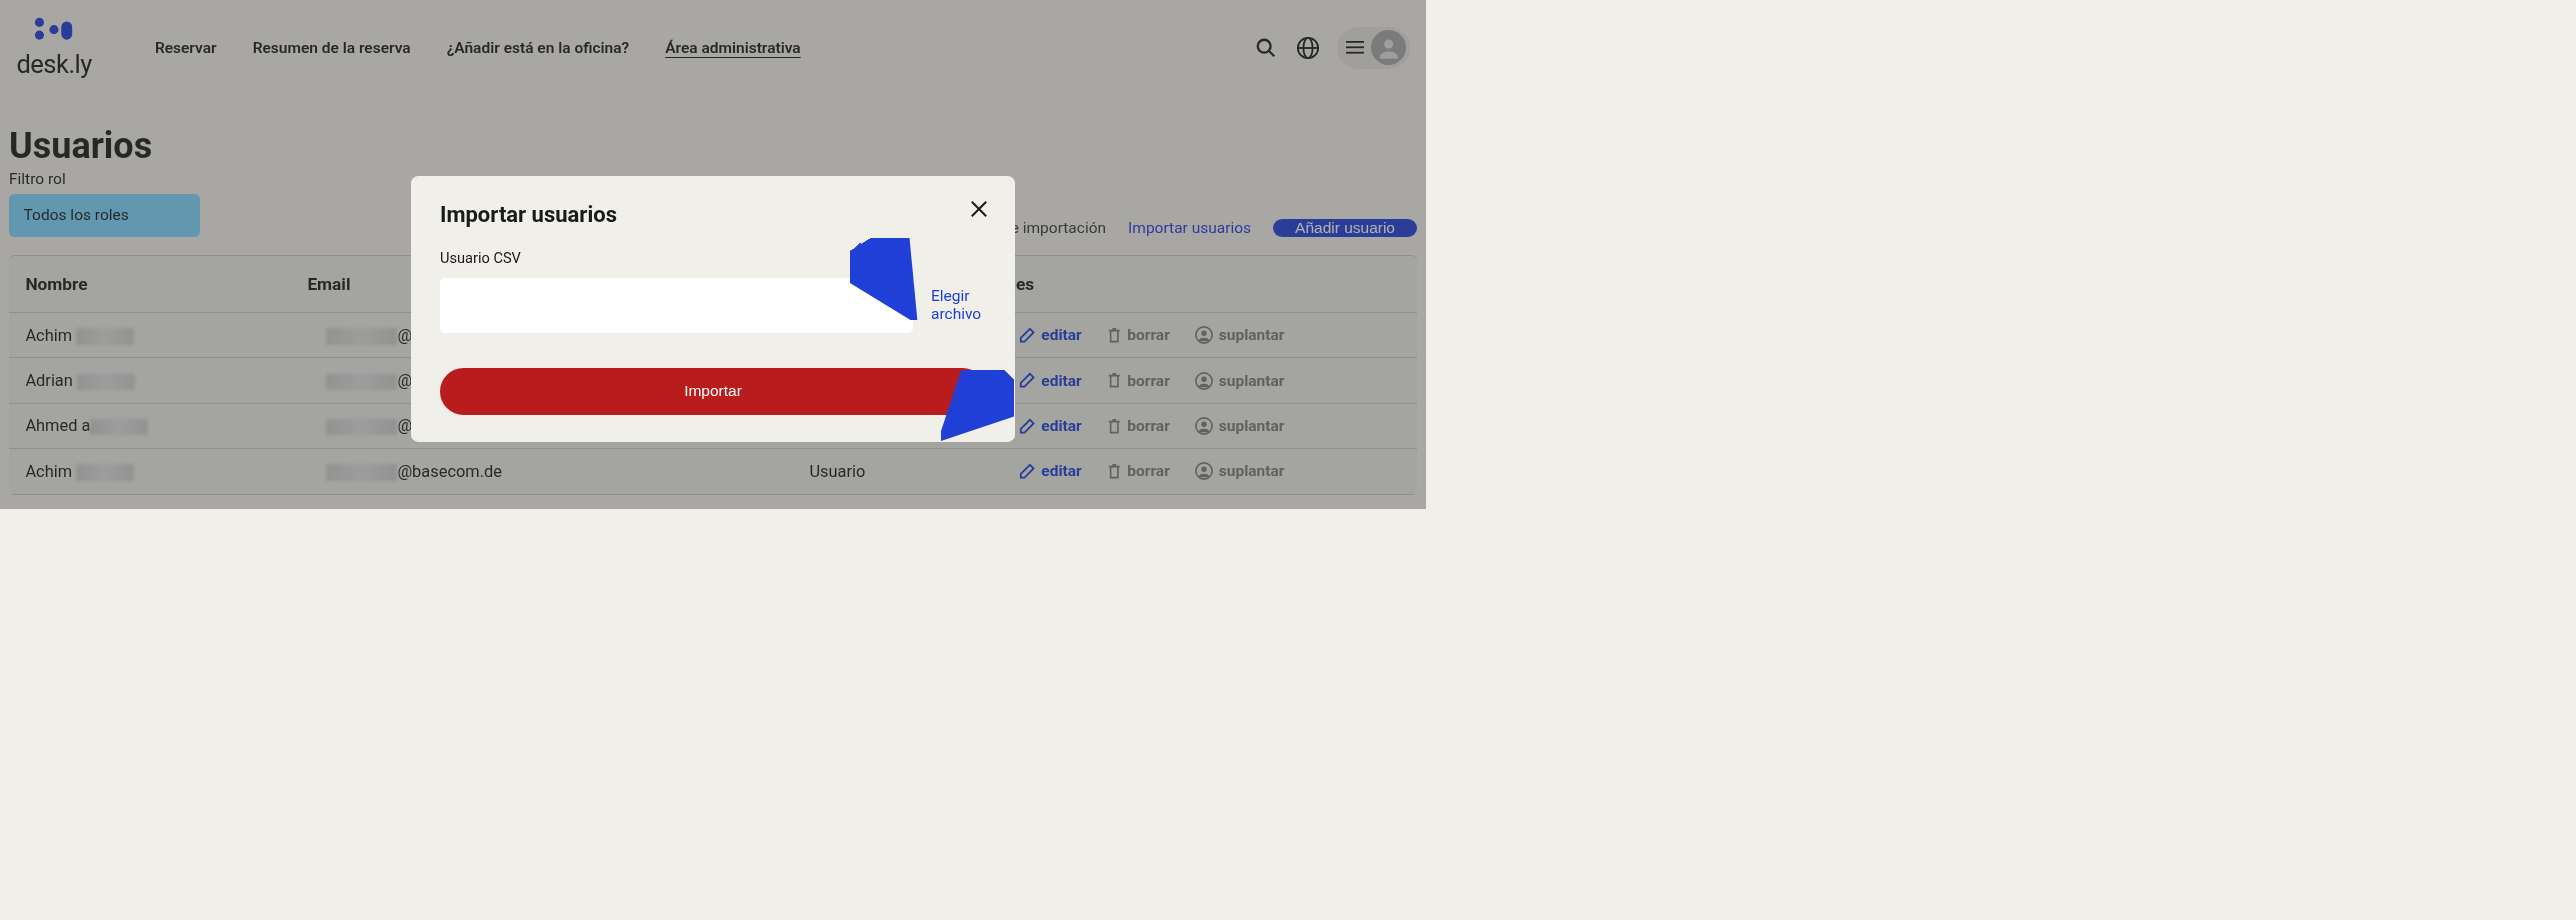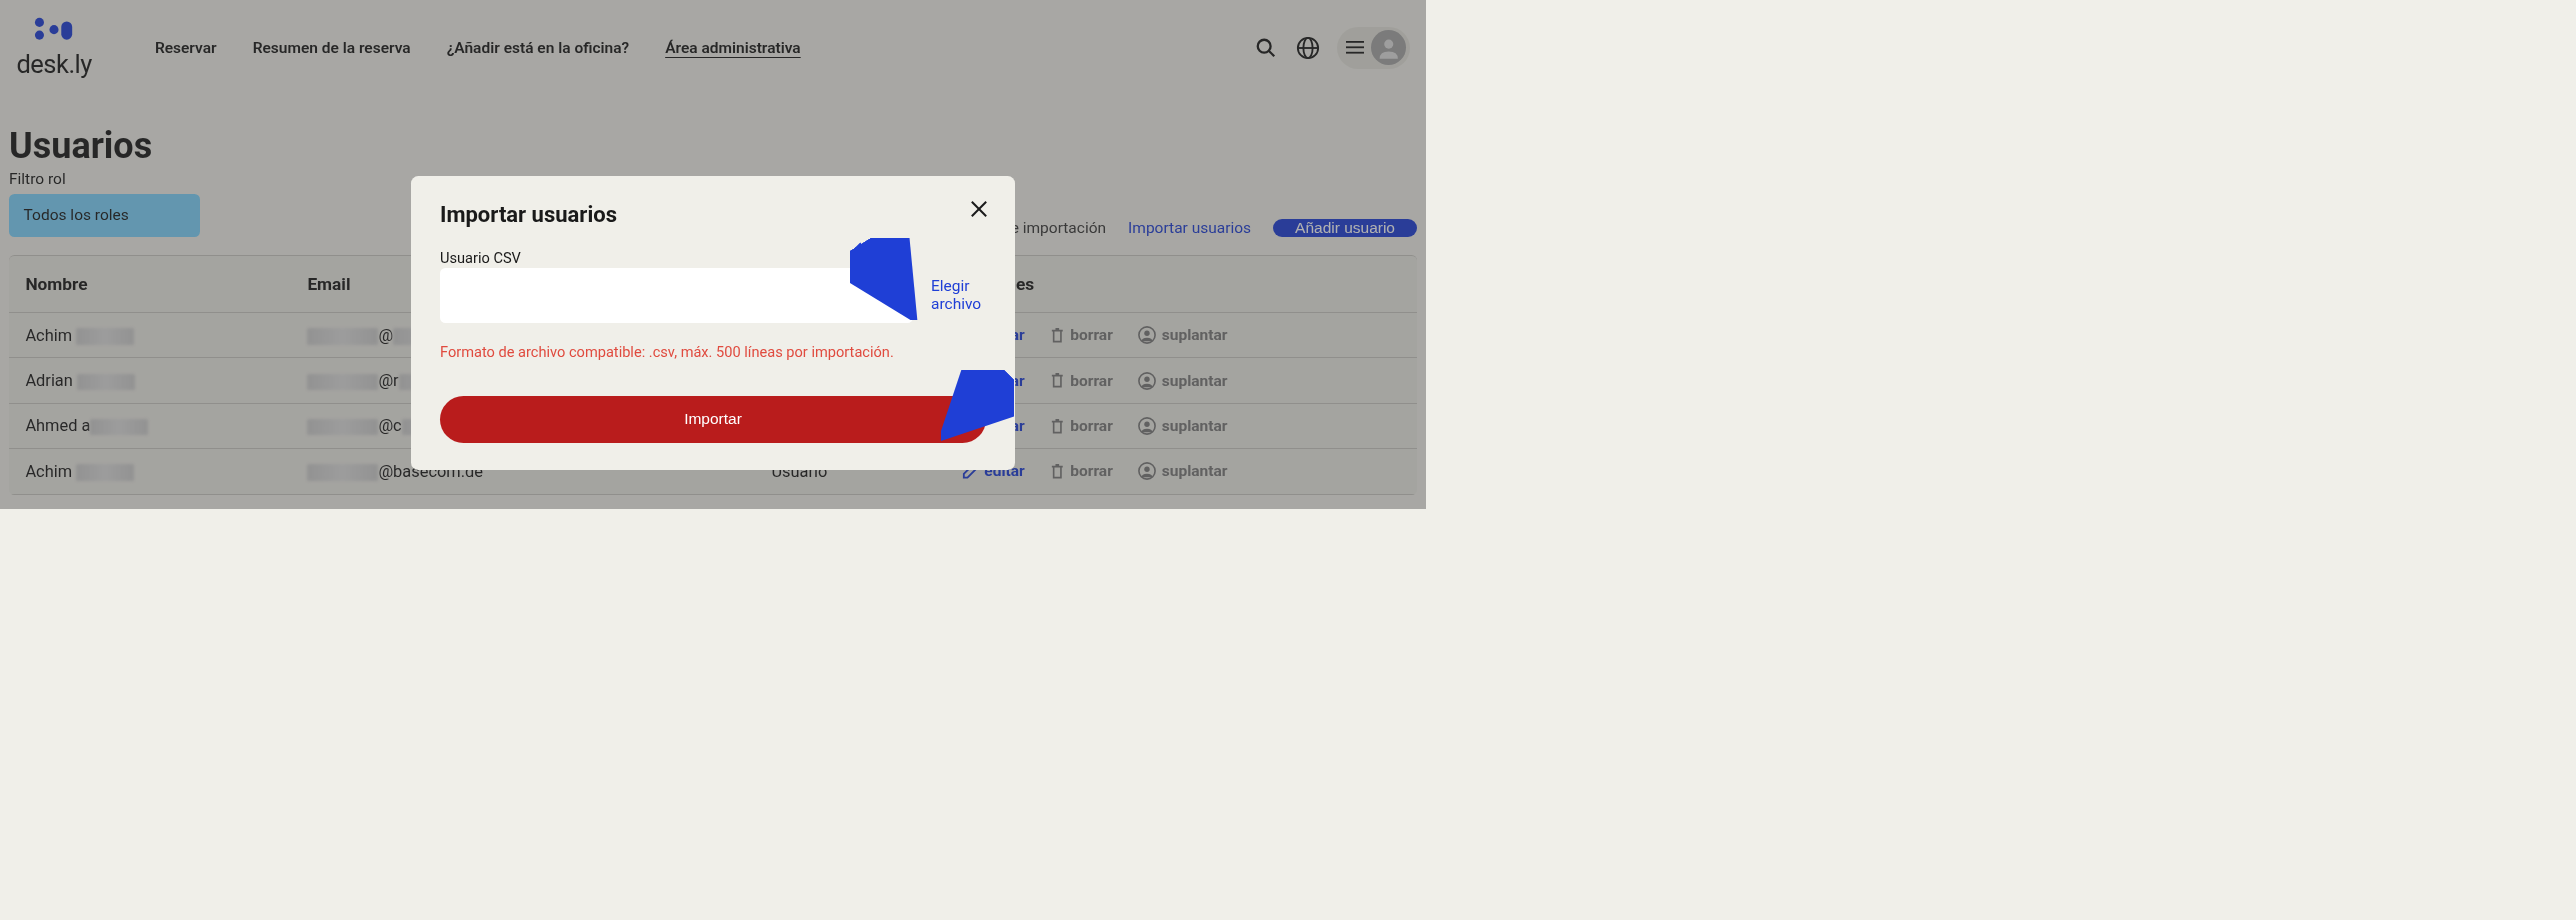--- a/index.html
+++ b/index.html
@@ -167,20 +167,21 @@
     }
     .table-head .col {
       font-weight: 700;
       font-size: 17.3px;
     }
     .table-row {
       display: flex;
       padding: 12.7px 16.4px;
       border-bottom: 0.9px solid #c8c7c1;
       align-items: center;
+      gap: 19px;
     }
     .col-name { width: 282px; }
     .col-email { width: 464px; }
     .col-role { width: 191px; }
     .col-actions { flex: 1; font-size: 17.3px; font-weight: 700; }
     .actions-cell {
       display: flex;
       gap: 25.5px;
       align-items: center;
     }
@@ -231,21 +232,21 @@
     }
     .modal-close {
       position: absolute;
       top: 24px;
       right: 27px;
       cursor: pointer;
     }
     .modal-field-label {
       font-size: 14.6px;
       margin-top: 22px;
-      margin-bottom: 1px;
+      margin-bottom: 11px;
     }
     .file-row {
       display: flex;
       gap: 18px;
       align-items: center;
     }
     .file-input {
       background: white;
       border-radius: 5.5px;
       height: 55px;
@@ -484,21 +485,20 @@
       <svg width="18" height="18" viewBox="0 0 20 20" stroke="#1a1a1a" stroke-width="2.2">
         <line x1="2" y1="2" x2="18" y2="18"></line>
         <line x1="18" y1="2" x2="2" y2="18"></line>
       </svg>
     </div>
     <div class="modal-field-label">Usuario CSV</div>
     <div class="file-row">
       <div class="file-input"></div>
       <div class="file-choose">Elegir archivo</div>
     </div>
-    <div class="helper-text">Formato de archivo compatible: .csv, máx. 500 líneas por importación.</div>
     <button class="modal-submit">Importar</button>
   </div>
 </div>
 
 <svg class="arrow arrow1" width="73" height="82" viewBox="0 0 80 90">
   <defs>
     <marker id="ah1" markerWidth="12" markerHeight="12" refX="9" refY="6" orient="auto">
       <path d="M0,0 L12,6 L0,12 Z" fill="#1f3fd6"></path>
     </marker>
   </defs>

